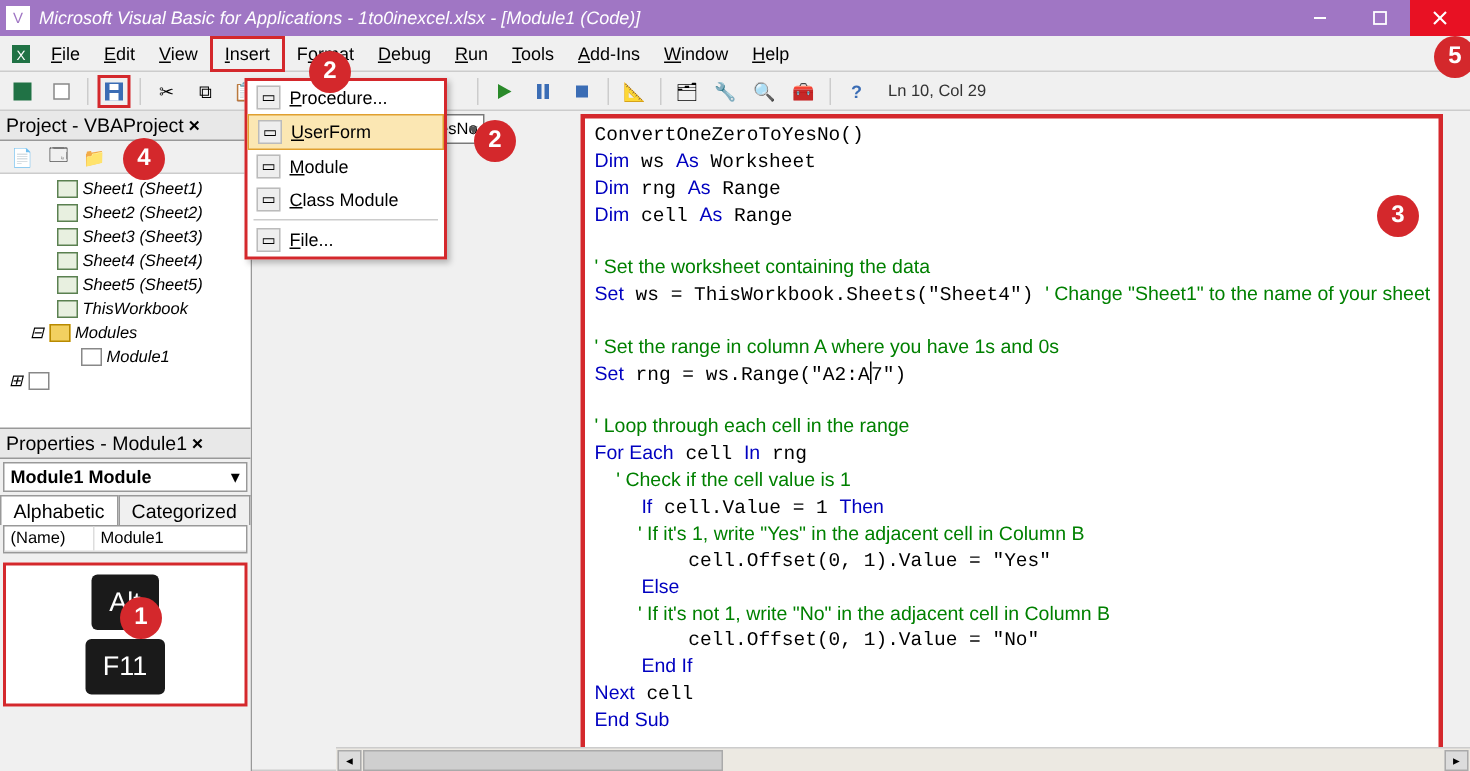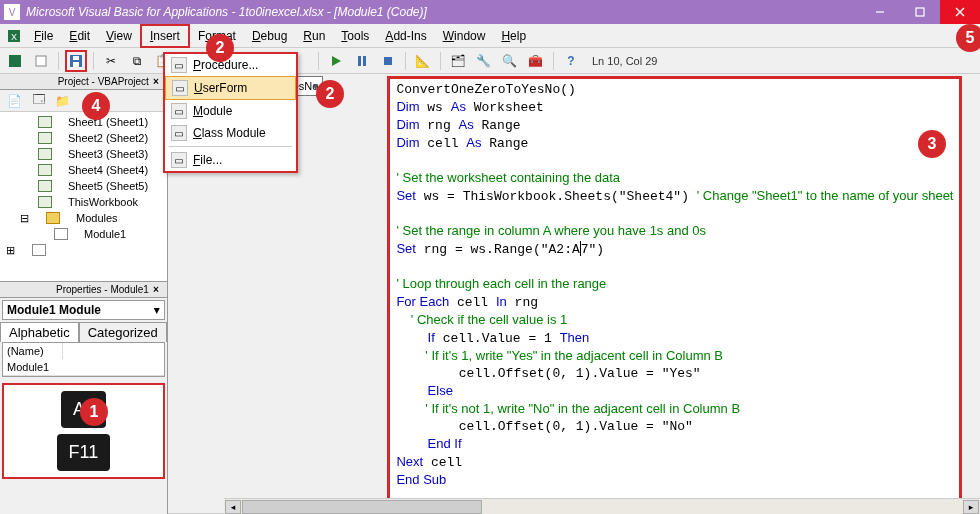--- a/index.html
+++ b/index.html
@@ -26,40 +26,40 @@
 .sep { width: 1px; height: 18px; background: #ccc; margin: 0 2px; }
 .status-text { margin-left: 6px; font-size: 11px; color: #333; }
 .boxed-red { border: 2px solid #d4282c; }
 
 
 .mainsplit { display: flex; height: calc(100% - 74px); }
 .leftpane { width: 224px; display: flex; flex-direction: column; border-right: 1px solid #999; }
 .rightpane { flex: 1; display: flex; flex-direction: row; position: relative; }
 
 
-.panel-header { background: #e8e8e8; padding: 2px 4px; border-bottom: 1px solid #999; display: flex; align-items: center; justify-content: flex-end; font-size: 10px; }
+.panel-header { background: #e8e8e8; padding: 2px 4px; border-bottom: 1px solid #999; display: flex; align-items: center; justify-content: flex-start; font-size: 13px; }
 .panel-header .closex { cursor: default; width: 14px; text-align: center; font-weight: bold; }
 .proj-toolbar { height: 22px; background: #f0f0f0; border-bottom: 1px solid #ccc; display: flex; align-items: center; padding-left: 4px; gap: 2px; }
 .proj-tree { flex: 0 0 170px; background: #fff; border-bottom: 1px solid #999; overflow: hidden; padding: 2px; font-size: 11px; position: relative; }
-.tree-node { padding-left: 36px; display: flex; align-items: center; gap: 16px; line-height: 16px; }
+.tree-node { padding-left: 36px; display: flex; align-items: center; gap: 3px; line-height: 16px; font-style: italic; }
 .tree-node.lvl1 { padding-left: 18px; }
 .tree-node.lvl0 { padding-left: 4px; }
 .tree-icon { width: 14px; height: 12px; display: inline-block; }
 .folder-icon { background: #f2d060; border: 1px solid #b88a00; }
 .mod-icon { background: #fff; border: 1px solid #888; }
 .sheet-icon { background: #e8f0e0; border: 1px solid #5a8050; }
 
 
 .props { flex: 1; display: flex; flex-direction: column; background: #f0f0f0; }
 .props-combo { margin: 2px; height: 20px; border: 1px solid #999; background: #fff; display: flex; align-items: center; padding: 0 4px; font-size: 12px; }
 .props-tabs { display: flex; font-size: 13px; text-align: center; }
 .props-tab { padding: 2px 8px; border: 1px solid #999; border-bottom: none; background: #f0f0f0; cursor: default; }
 .props-tab.active { background: #fff; }
 .props-grid { background: #fff; border: 1px solid #999; margin: 0 2px; font-size: 11px; }
-.props-row { display: flex; border-bottom: 1px solid #ddd; flex-direction: column; }
+.props-row { display: flex; border-bottom: 1px solid #ddd; }
 .props-row > div { padding: 2px 4px; }
 .props-row > div:first-child { width: 60px; border-right: 1px solid #ddd; }
 .key-vis { margin: 6px 2px 2px 2px; padding: 6px; border: 2px solid #d4282c; display: flex; gap: 6px; align-items: center; background: #fff; flex-direction: column; }
 .key-vis .key { background: #1a1a1a; color: #fff; padding: 8px 12px; border-radius: 4px; font-size: 18px; font-weight: 500; }
 
 
 .combo-row { display: flex; padding: 2px 4px; gap: 6px; border-bottom: 1px solid #ccc; }
 .combo { flex: 1; height: 20px; border: 1px solid #7a7a7a; background: #fff; display: flex; align-items: center; padding: 0 4px; font-size: 11px; position: relative; }
 .combo::after { content: '▾'; position: absolute; right: 4px; color: #555; }
 

